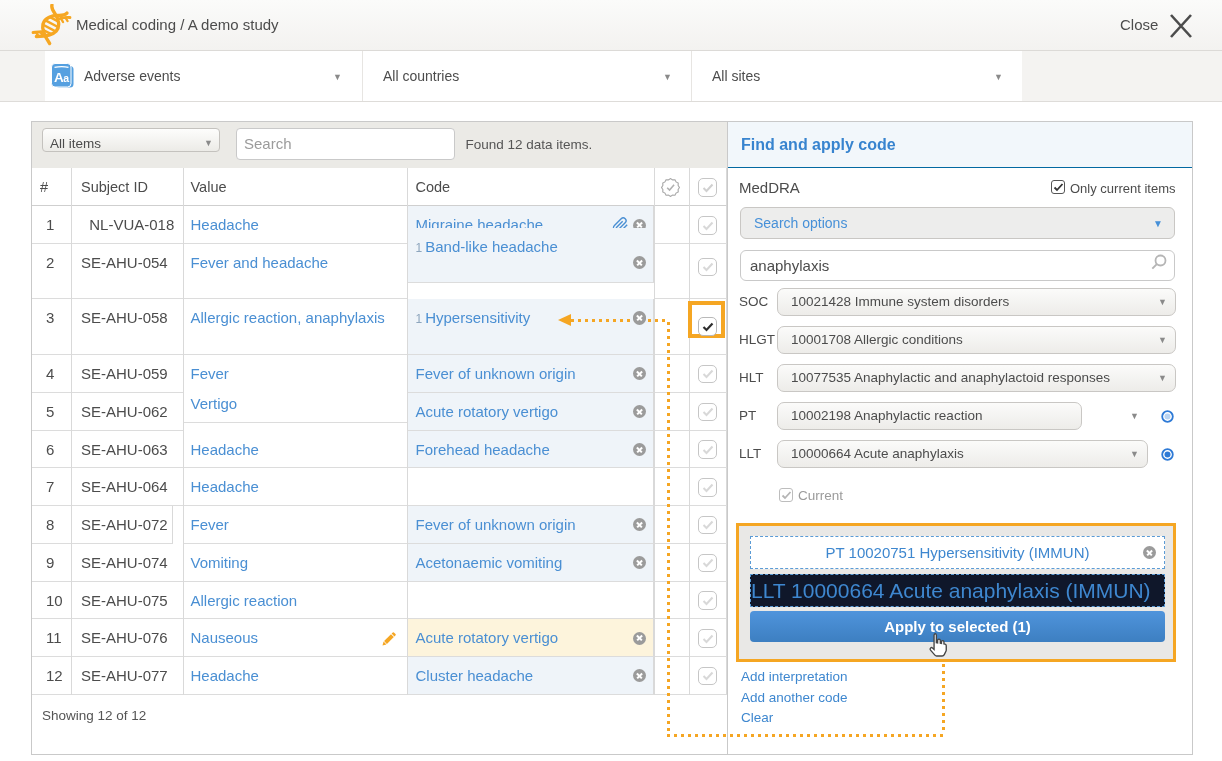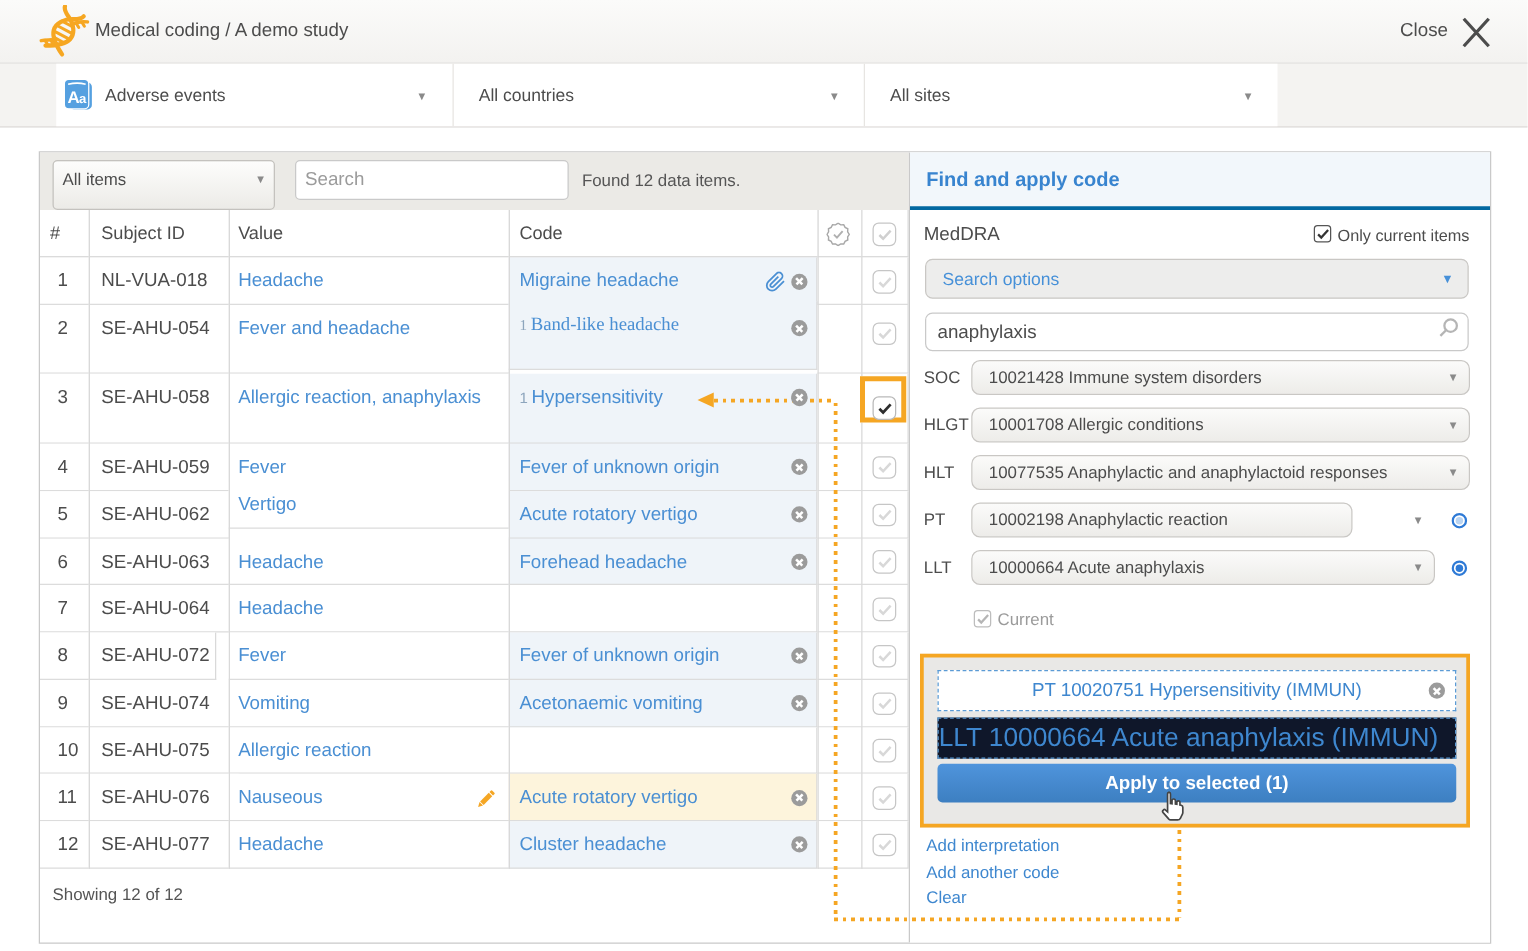--- a/index.html
+++ b/index.html
@@ -15,40 +15,40 @@
 
 #filterbar{left:0;top:51px;width:1222px;height:50px;background:#f4f3f1;border-bottom:1px solid #dedcd9;}
 #filterwhite{left:45px;top:0;width:977px;height:50px;background:#fff;}
 .fsep{top:0;width:1px;height:50px;background:#e7e5e2;}
 .flabel{top:0;height:50px;line-height:50px;font-size:14px;color:#4c4c4c;}
 .ftri{top:21px;font-size:9px;color:#8a8a8a;}
 
 #main{left:31px;top:121px;width:1160px;height:632px;border:1px solid #c9c9c9;background:#fff;}
 
 #ltoolbar{left:0;top:0;width:695px;height:46px;background:#ebeae6;border-bottom:1px solid #dbd9d5;}
-#allitems{left:10px;top:6px;width:178px;height:40px;border:1px solid #c4c2be;border-radius:4px;
+#allitems{left:10px;top:6px;width:178px;height:24px;border:1px solid #c4c2be;border-radius:4px;
   background:linear-gradient(180deg,#fdfdfc 0%,#ecebe7 100%);font-size:13.5px;color:#4c4c4c;
   line-height:30px;padding-left:7px;box-sizing:border-box;}
 #searchbox{left:204px;top:6px;width:219px;height:32px;border:1px solid #c9c9c9;border-radius:4px;
   background:#fff;font-size:15px;color:#9b9b9b;line-height:30px;padding-left:7px;box-sizing:border-box;}
 #foundtxt{left:433.5px;top:0;height:46px;line-height:46px;font-size:13.5px;color:#555;}
 
 .hcell{top:46px;height:38px;line-height:38px;font-size:14.5px;color:#4c4c4c;background:#fff;
   border-bottom:1px solid #cfcfcf;border-right:1px solid #d9d9d9;box-sizing:border-box;padding-left:10px;}
 .cell{box-sizing:border-box;border-bottom:1px solid #dcdcdc;border-right:1px solid #d9d9d9;
   font-size:15px;padding-left:10px;background:#fff;}
 .blue{color:#4a8fd3;}
 .xcirc{position:absolute;width:13px;height:13px;border-radius:50%;background:#9b9b9b;}
 .xcirc:before{content:"";position:absolute;left:3px;top:5.8px;width:7px;height:1.6px;background:#fff;transform:rotate(45deg);}
 .xcirc:after{content:"";position:absolute;left:3px;top:5.8px;width:7px;height:1.6px;background:#fff;transform:rotate(-45deg);}
 .num{color:#8da5bd;font-size:12px;margin-right:3px;}
 .cb{position:absolute;width:18.5px;height:18.5px;border:1px solid #c6c6c6;border-radius:5px;background:#fff;box-sizing:border-box;}
 
 #rpanel{left:695px;top:0;width:464px;height:632px;border-left:1px solid #c9c9c9;background:#fff;}
-#rhead{left:0;top:0;width:464px;height:46px;background:#f2f7fb;border-bottom:3px solid #0369a1;
+#rhead{left:0;top:0;width:464px;height:46px;background:#f2f7fb;border-bottom:1px solid #0369a1;
   line-height:46px;padding-left:13px;font-size:16px;font-weight:bold;color:#3884cf;box-sizing:border-box;}
 .rsel{box-sizing:border-box;border:1px solid #c9c7c4;border-radius:7px;
   background:linear-gradient(180deg,#fbfbfa 0%,#edece9 100%);font-size:13.5px;color:#4c4c4c;}
 .rlabel{font-size:13.5px;color:#4c4c4c;}
 .rtri{position:absolute;font-size:9px;color:#8a8a8a;}
 .link{font-size:13.5px;color:#3e87cf;}
 
 .dothz{height:3px;background:repeating-linear-gradient(90deg,#f5a623 0 3px,transparent 3px 7px);}
 .dotvt{width:3px;background:repeating-linear-gradient(180deg,#f5a623 0 3px,transparent 3px 7px);}
 </style>
@@ -113,39 +113,39 @@
 <div class="abs hcell" style="left:656.5px;width:38.5px;padding-left:0px;"></div>
 <svg class="abs" style="left:629px;top:56px" width="19" height="19" viewBox="0 0 20 20">
 <path d="M19.4 10.0 L18.02 12.15 L18.14 14.7 L15.87 15.87 L14.7 18.14 L12.15 18.02 L10.0 19.4 L7.85 18.02 L5.3 18.14 L4.13 15.87 L1.86 14.7 L1.98 12.15 L0.6 10.0 L1.98 7.85 L1.86 5.3 L4.13 4.13 L5.3 1.86 L7.85 1.98 L10.0 0.6 L12.15 1.98 L14.7 1.86 L15.87 4.13 L18.14 5.3 L18.02 7.85 Z" fill="none" stroke="#a8a8a8" stroke-width="1.2"></path>
 <path d="M6.5 10.2 L9 12.7 L13.8 7.2" fill="none" stroke="#b0b0b0" stroke-width="1.6"></path>
       </svg>
 <div class="abs cb" style="left:666px;top:56px"></div>
 <svg class="abs" style="left:669.5px;top:60.5px" width="12" height="10" viewBox="0 0 12 10">
         <path d="M1.5 5 L4.5 8 L10.5 1.5" fill="none" stroke="#d0d0d0" stroke-width="2"></path>
       </svg>
 <div class="abs cell" style="left:0px;top:84px;width:40px;height:38px;line-height:38px;padding-left:14px;">1</div>
-<div class="abs cell" style="left:39px;top:84px;width:112.5px;height:38px;line-height:38px;padding-left:10px;">NL-VUA-018</div>
+<div class="abs cell" style="left:39px;top:84px;width:112.5px;height:38px;line-height:38px;padding-left:10px;text-align:center;">NL-VUA-018</div>
 <div class="abs cell" style="left:150.5px;top:84px;width:225px;height:38px;line-height:38px;padding-left:8px;"><span class="blue">Headache</span></div>
 <div class="abs cell" style="left:374.5px;top:84px;width:247px;height:38px;padding-left:9px;background:#eff4f9;">
         <div style="line-height:38px;"><span class="blue">Migraine headache</span></div>
       </div>
 <div class="abs cell" style="left:621.5px;top:84px;width:36px;height:38px;"></div>
 <div class="abs cell" style="left:656.5px;top:84px;width:38.5px;height:38px;"></div>
 <div class="abs cb" style="left:666px;top:94.0px"></div>
 <svg class="abs" style="left:669.5px;top:98.5px" width="12" height="10" viewBox="0 0 12 10">
         <path d="M1.5 5 L4.5 8 L10.5 1.5" fill="none" stroke="#d8d8d8" stroke-width="2"></path>
       </svg>
 <div class="xcirc" style="left:600.5px;top:96.5px"></div>
 <svg class="abs" style="left:580px;top:95px" width="17" height="17" viewBox="0 0 24 24">
         <path d="M21.44 11.05l-9.19 9.19a6 6 0 0 1-8.49-8.49l9.19-9.19a4 4 0 0 1 5.66 5.66l-9.2 9.19a2 2 0 0 1-2.83-2.83l8.49-8.48" fill="none" stroke="#4a8fd3" stroke-width="2"></path>
       </svg>
 <div class="abs cell" style="left:0px;top:122px;width:40px;height:55px;line-height:38px;padding-left:14px;">2</div>
 <div class="abs cell" style="left:39px;top:122px;width:112.5px;height:55px;line-height:38px;padding-left:10px;">SE-AHU-054</div>
 <div class="abs cell" style="left:150.5px;top:122px;width:225px;height:55px;line-height:38px;padding-left:8px;"><span class="blue">Fever and headache</span></div>
-<div class="abs cell" style="left:374.5px;top:119px;width:247px;height:55px;padding-left:9px;background:#eff4f9;font-family:Liberation Serif, serif;">
+<div class="abs cell" style="left:374.5px;top:106px;width:247px;height:55px;padding-left:9px;background:#eff4f9;">
         <div style="padding-top:9.5px;">
           <div style="line-height:18px;"><span class="num">1</span><span class="blue">Band-like headache</span></div>
         </div>
       </div>
 <div class="abs cell" style="left:621.5px;top:122px;width:36px;height:55px;"></div>
 <div class="abs cell" style="left:656.5px;top:122px;width:38.5px;height:55px;"></div>
 <div class="abs cb" style="left:666px;top:135.5px"></div>
 <svg class="abs" style="left:669.5px;top:140.0px" width="12" height="10" viewBox="0 0 12 10">
         <path d="M1.5 5 L4.5 8 L10.5 1.5" fill="none" stroke="#d8d8d8" stroke-width="2"></path>
       </svg>

